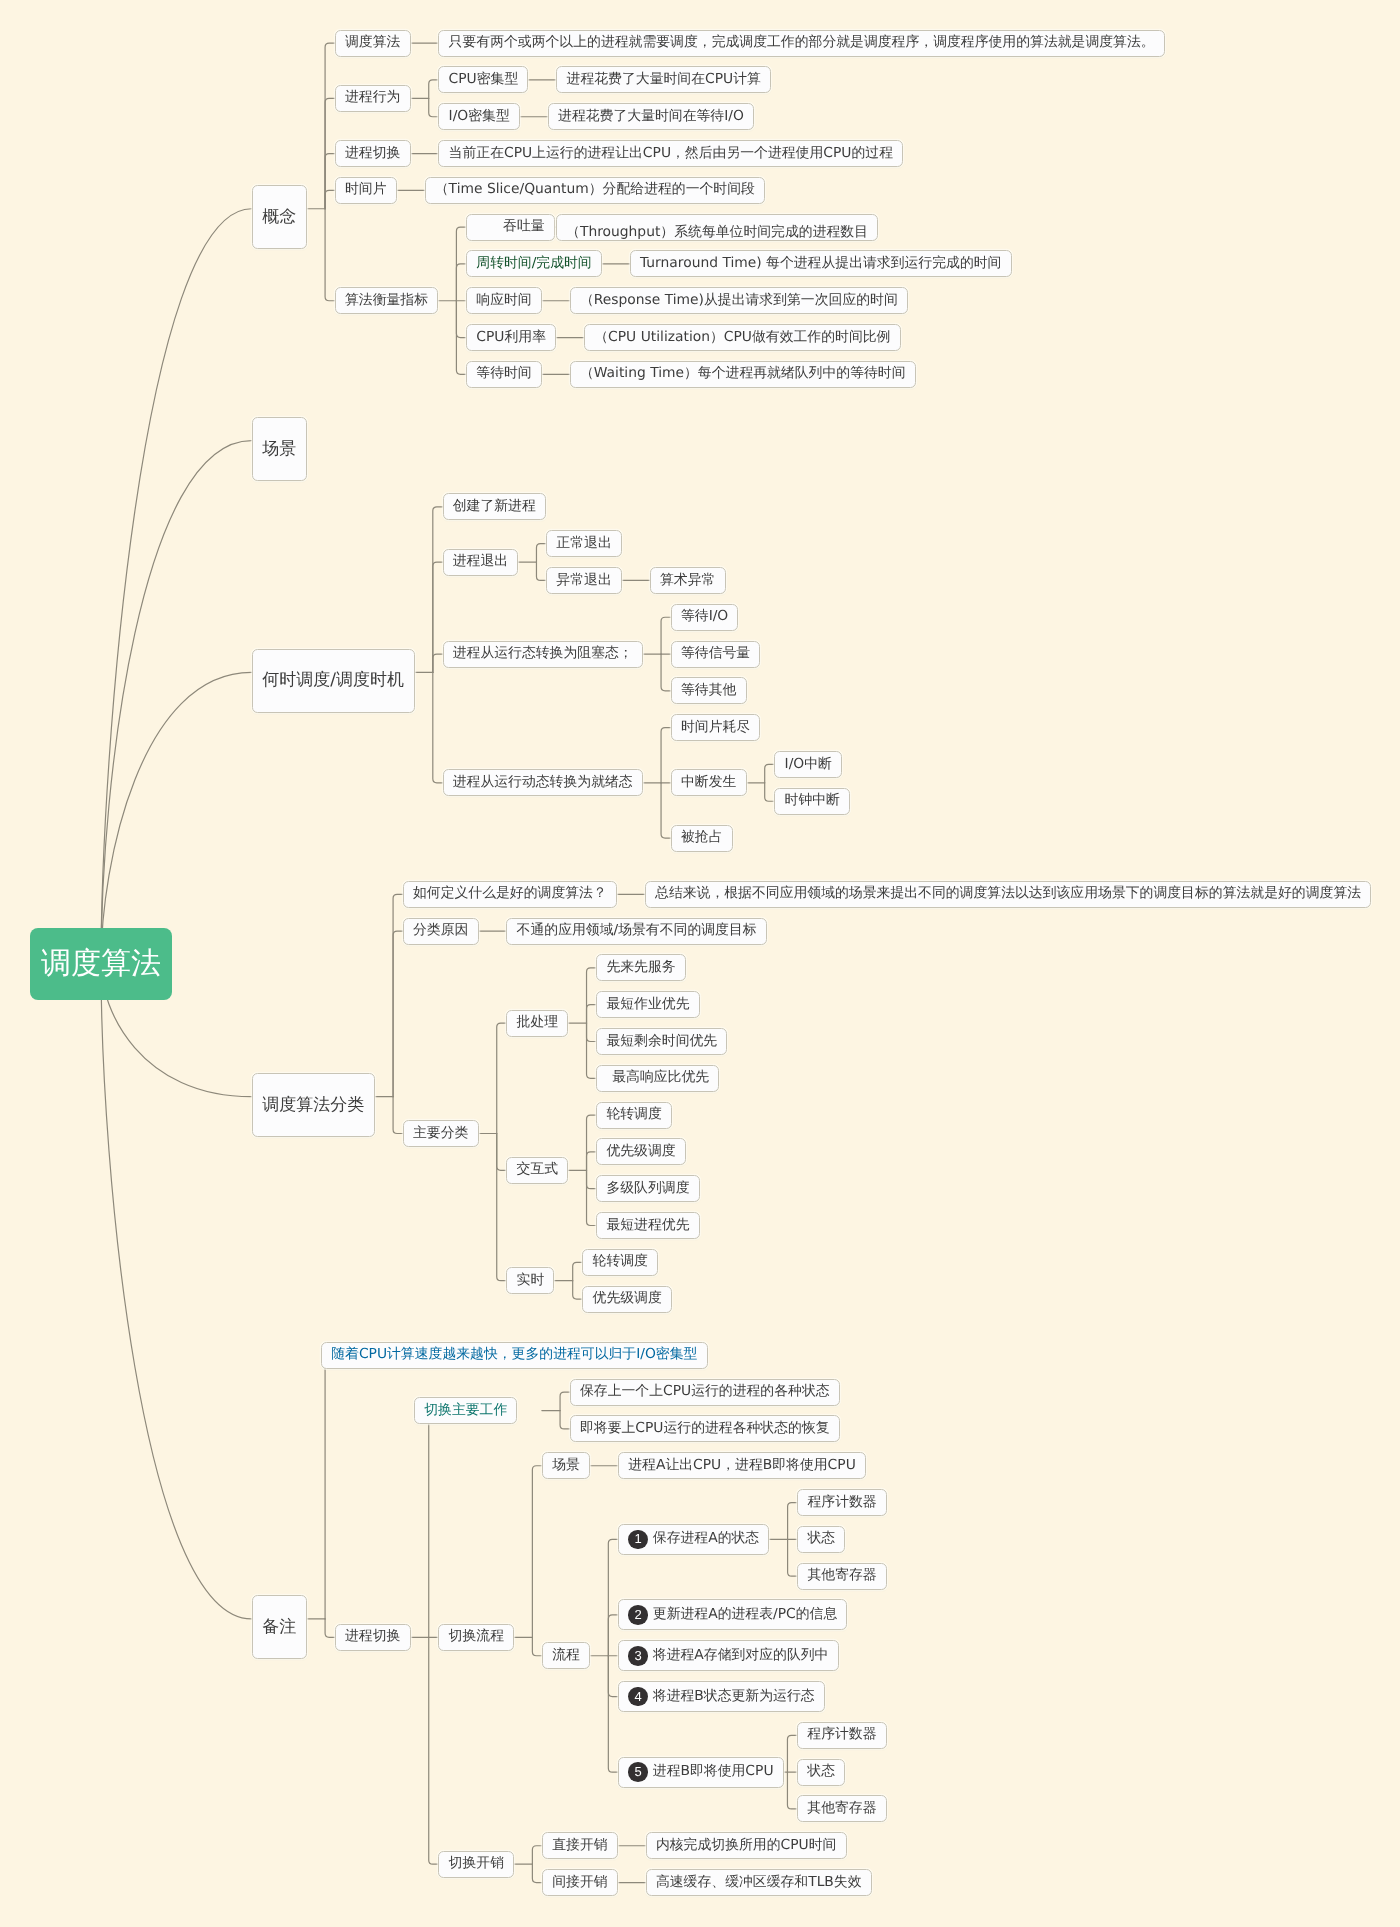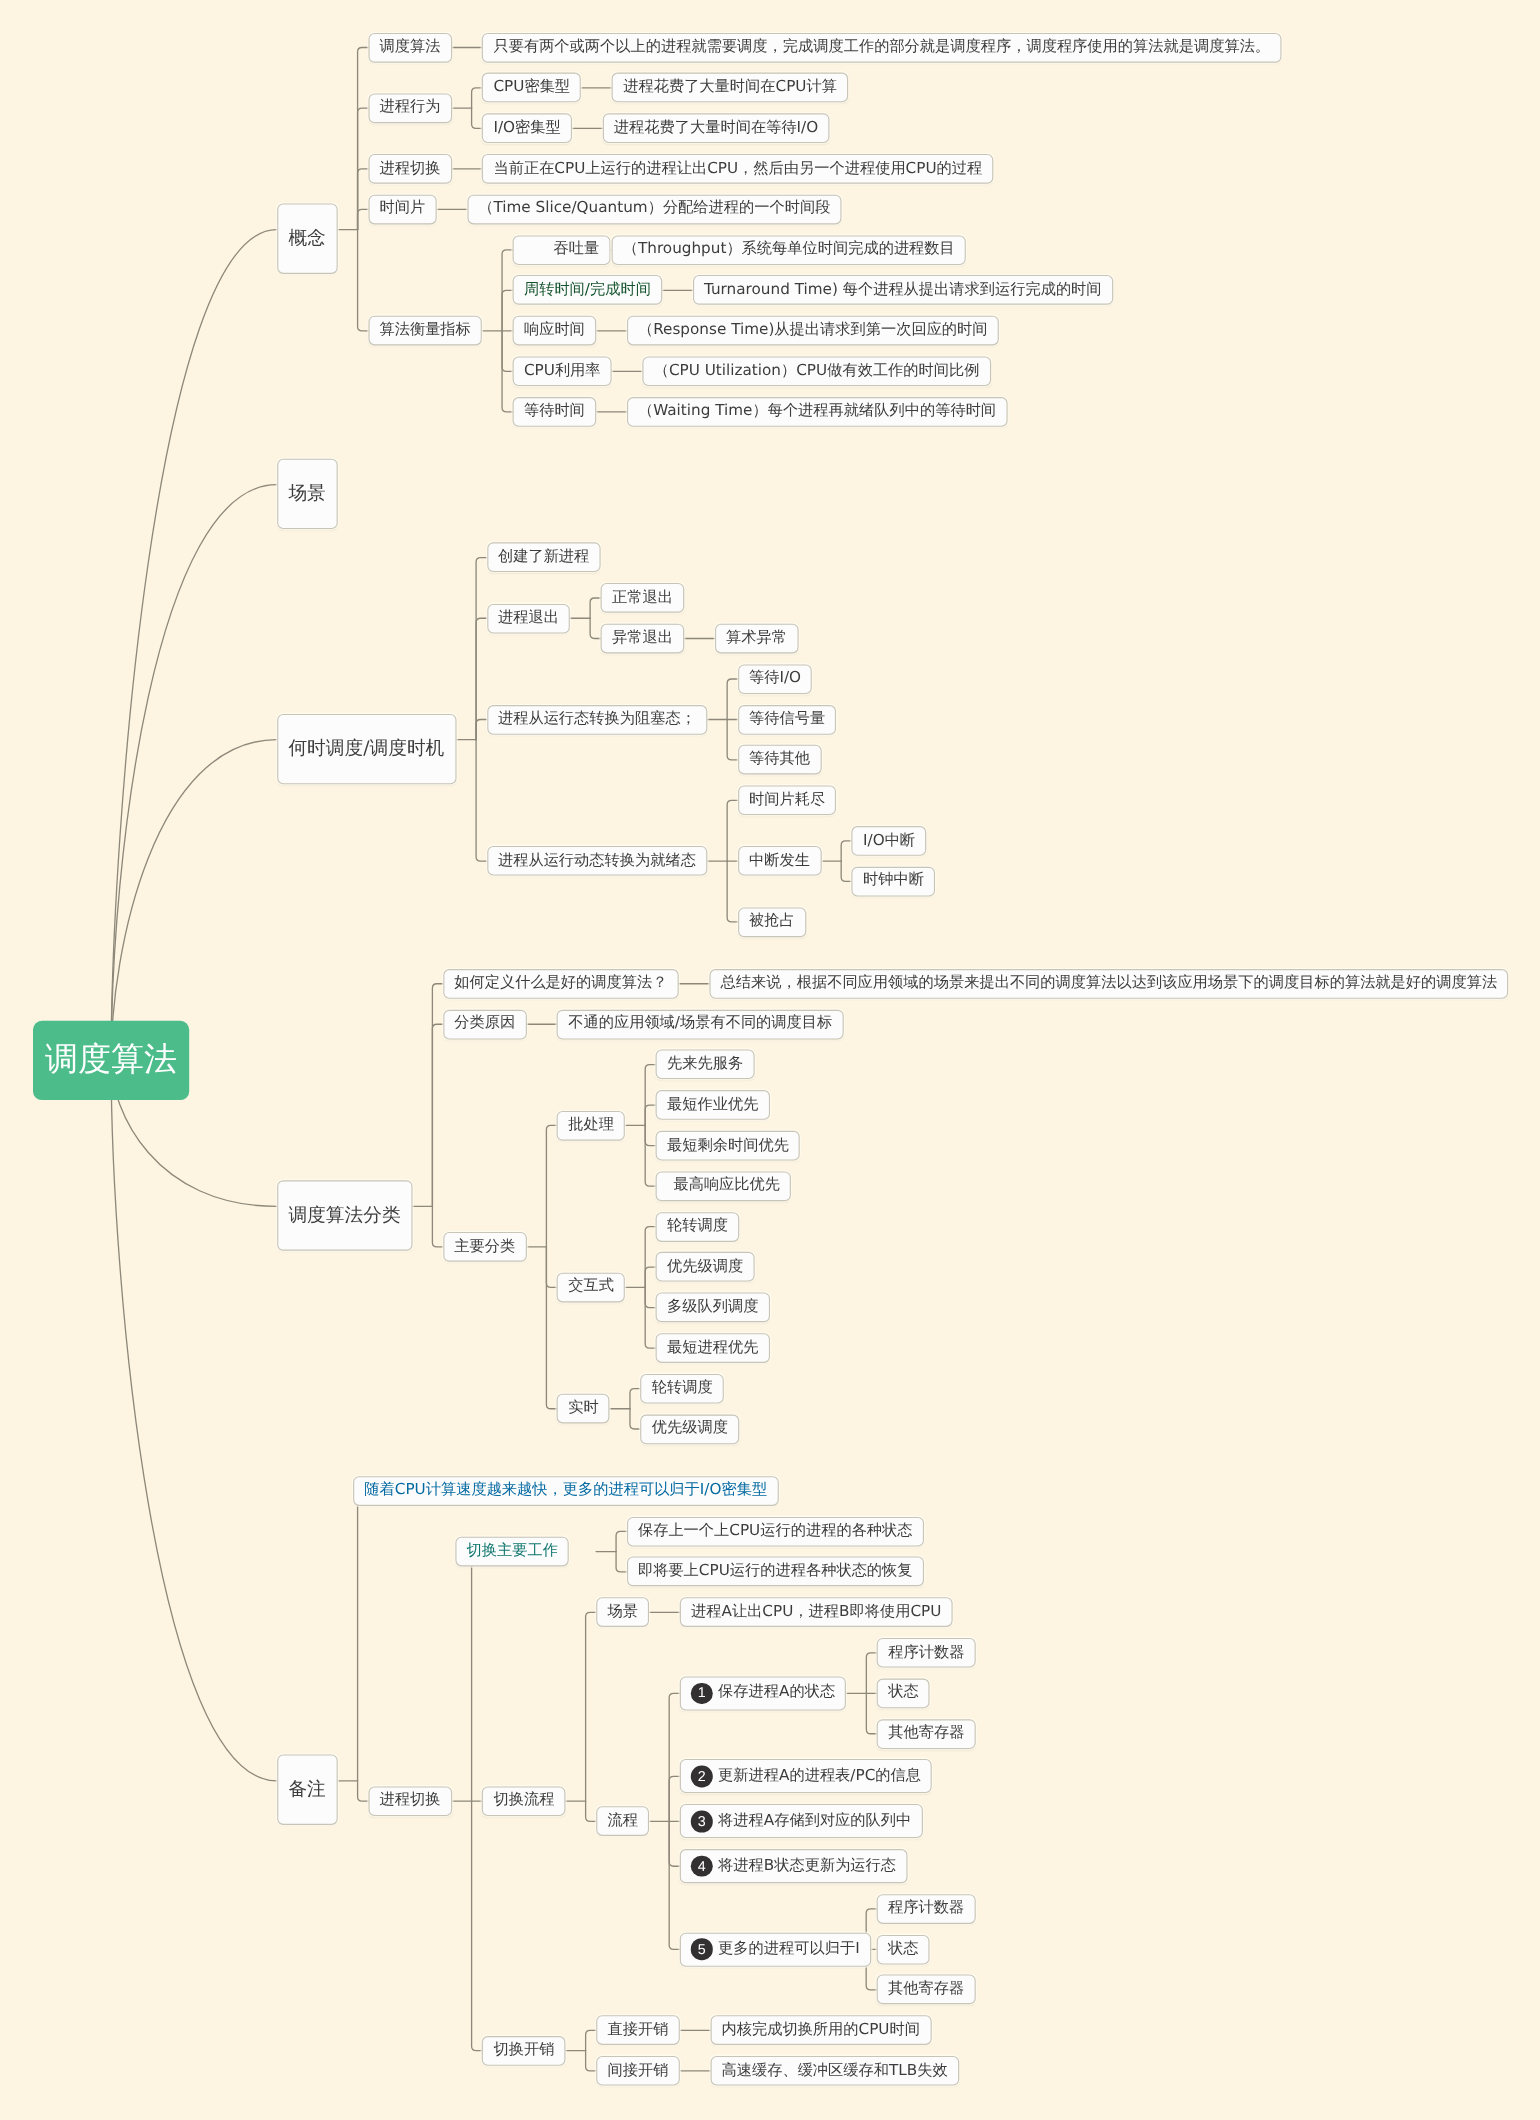--- a/index.html
+++ b/index.html
@@ -195,21 +195,21 @@
     </div>
     <div class="node" style="background: rgb(252, 252, 253); border-color: rgb(200, 196, 182); color: rgb(60, 60, 60); left: 424.58px; top: 176.86px;">
       <span>（Time Slice/Quantum）分配给进程的一个时间段</span>
     </div>
     <div class="node" style="background: rgb(252, 252, 253); border-color: rgb(200, 196, 182); color: rgb(60, 60, 60); left: 334.77px; top: 287.26px;">
       <span>算法衡量指标</span>
     </div>
     <div class="node" style="background: rgb(252, 252, 253); border-color: rgb(200, 196, 182); color: rgb(60, 60, 60); left: 466.11px; top: 213.66px; padding-left: 36px;">
       <span>吞吐量</span>
     </div>
-    <div class="node" style="background: rgb(252, 252, 253); border-color: rgb(200, 196, 182); color: rgb(60, 60, 60); left: 555.92px; top: 213.66px;">
+    <div class="node" style="background: rgb(252, 252, 253); border-color: rgb(200, 196, 182); color: rgb(60, 60, 60); left: 555.92px; top: 213.66px; align-items: flex-end;">
       <span>（Throughput）系统每单位时间完成的进程数目</span>
     </div>
     <div class="node" style="background: rgb(252, 252, 253); border-color: rgb(200, 196, 182); color: #14532d; left: 466.11px; top: 250.46px;">
       <span>周转时间/完成时间</span>
     </div>
     <div class="node" style="background: rgb(252, 252, 253); border-color: rgb(200, 196, 182); color: rgb(60, 60, 60); left: 629.81px; top: 250.46px;">
       <span>Turnaround Time) 每个进程从提出请求到运行完成的时间</span>
     </div>
     <div class="node" style="background: rgb(252, 252, 253); border-color: rgb(200, 196, 182); color: rgb(60, 60, 60); left: 466.11px; top: 287.26px;">
       <span>响应时间</span>
@@ -387,21 +387,21 @@
     <div class="node numbered" style="background: rgb(252, 252, 253); border-color: rgb(200, 196, 182); color: rgb(60, 60, 60); left: 618.04px; top: 1640.26px;">
       <span class="badge" style="background: rgb(51, 48, 49); color: rgb(255, 255, 255);">3</span>
       <span>将进程A存储到对应的队列中</span>
     </div>
     <div class="node numbered" style="background: rgb(252, 252, 253); border-color: rgb(200, 196, 182); color: rgb(60, 60, 60); left: 618.04px; top: 1681.06px;">
       <span class="badge" style="background: rgb(51, 48, 49); color: rgb(255, 255, 255);">4</span>
       <span>将进程B状态更新为运行态</span>
     </div>
     <div class="node numbered" style="background: rgb(252, 252, 253); border-color: rgb(200, 196, 182); color: rgb(60, 60, 60); left: 618.04px; top: 1756.66px;">
       <span class="badge" style="background: rgb(51, 48, 49); color: rgb(255, 255, 255);">5</span>
-      <span>更多的进程可以归于I</span>
+      <span>进程B即将使用CPU</span>
     </div>
     <div class="node" style="background: rgb(252, 252, 253); border-color: rgb(200, 196, 182); color: rgb(60, 60, 60); left: 797.14px; top: 1721.86px;">
       <span>程序计数器</span>
     </div>
     <div class="node" style="background: rgb(252, 252, 253); border-color: rgb(200, 196, 182); color: rgb(60, 60, 60); left: 797.14px; top: 1758.66px;">
       <span>状态</span>
     </div>
     <div class="node" style="background: rgb(252, 252, 253); border-color: rgb(200, 196, 182); color: rgb(60, 60, 60); left: 797.14px; top: 1795.46px;">
       <span>其他寄存器</span>
     </div>

